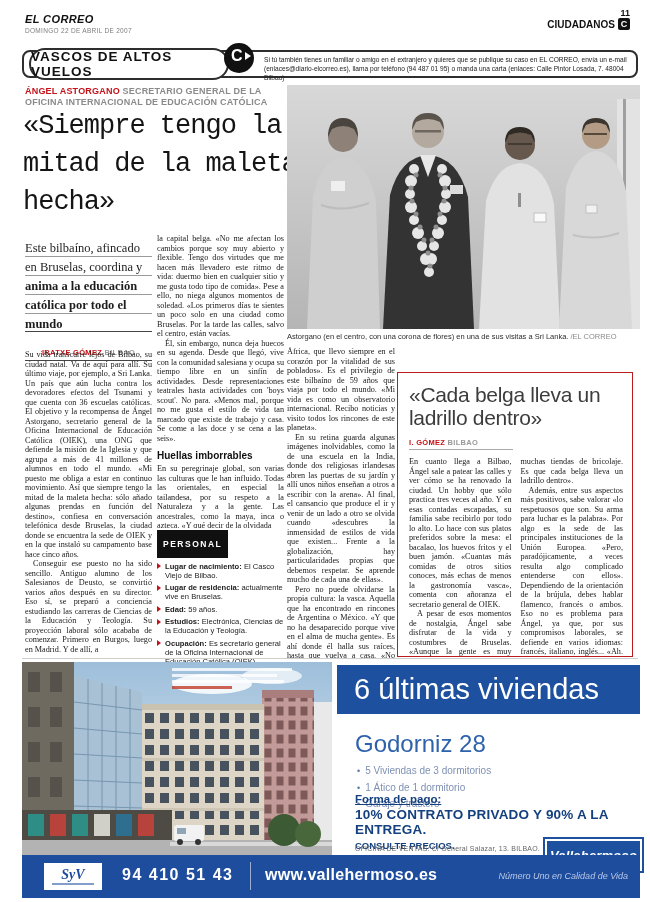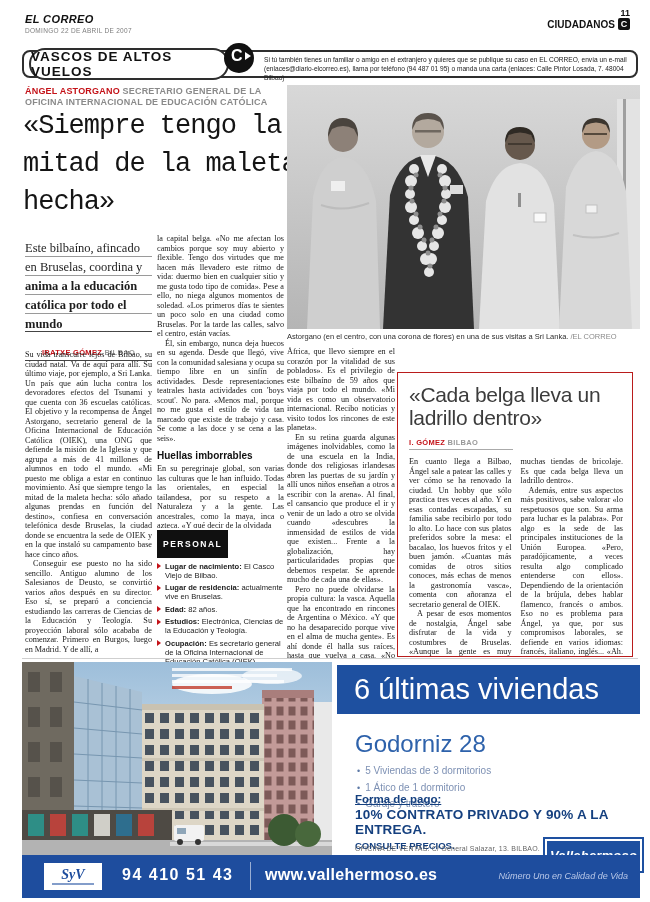--- a/index.html
+++ b/index.html
@@ -249,21 +249,21 @@
     <div class="p-item">
       <span class="tri"></span>
       <b>Lugar de nacimiento:</b><span> El Casco Viejo de Bilbao.</span>
     </div>
     <div class="p-item">
       <span class="tri"></span>
       <b>Lugar de residencia:</b><span> actualmente vive en Bruselas.</span>
     </div>
     <div class="p-item">
       <span class="tri"></span>
-      <b>Edad:</b><span> 82 años.</span>
+      <b>Edad:</b><span> 59 años.</span>
     </div>
     <div class="p-item">
       <span class="tri"></span>
       <b>Estudios:</b><span> Electrónica, Ciencias de la Educación y Teología.</span>
     </div>
     <div class="p-item">
       <span class="tri"></span>
       <b>Ocupación:</b><span> Es secretario general de la Oficina Internacional de Educación Católica (OIEK).</span>
     </div>
   </div>

